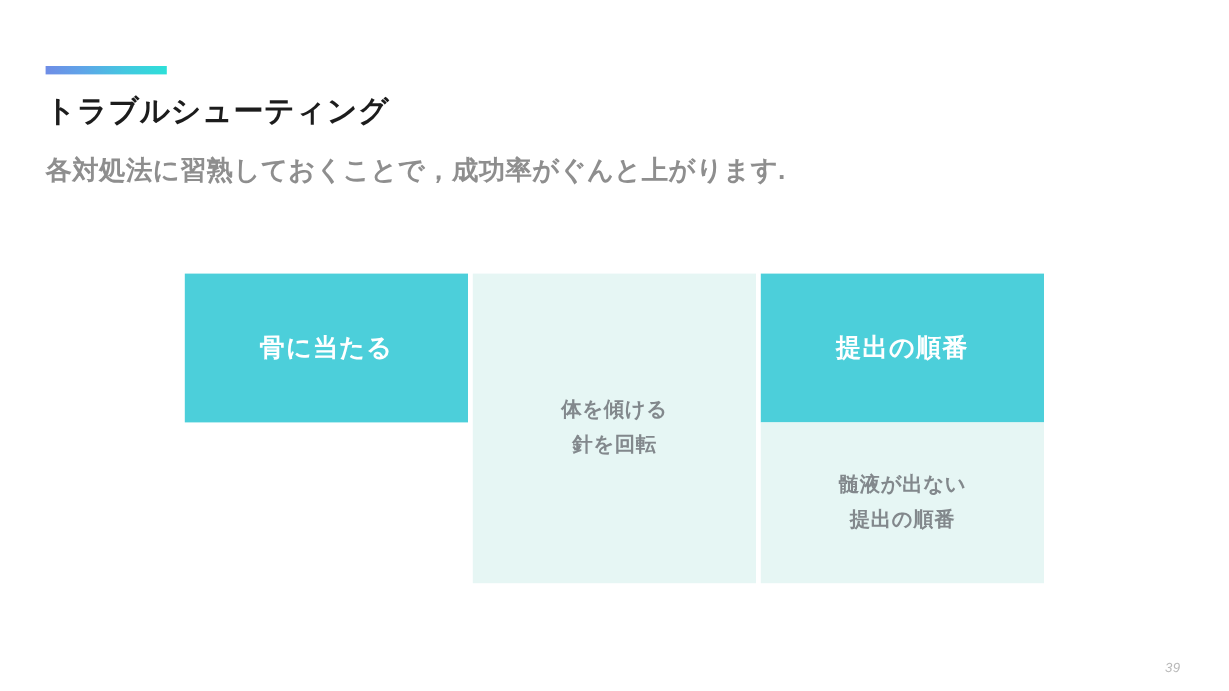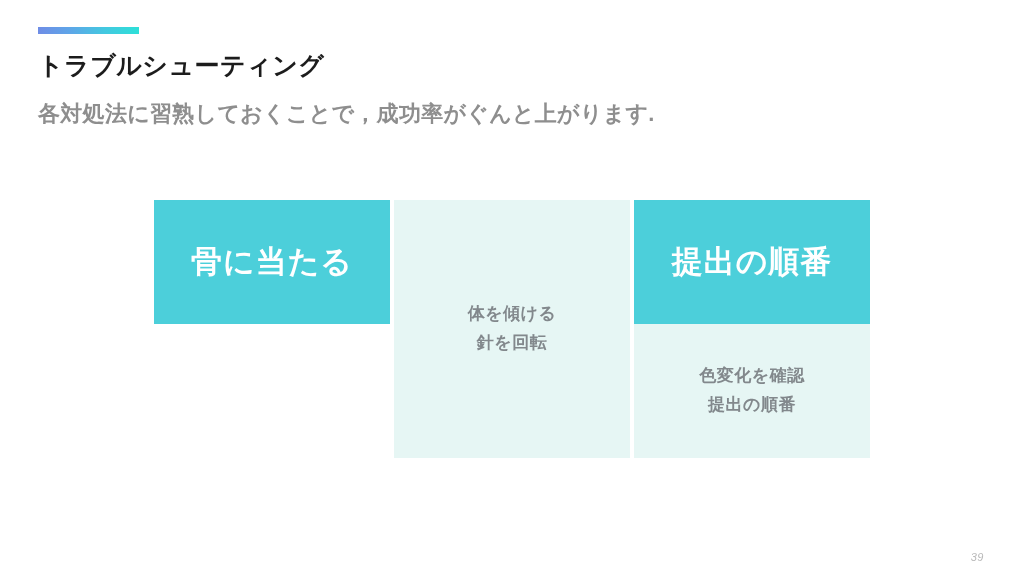--- a/index.html
+++ b/index.html
@@ -12,20 +12,21 @@
     background: #ffffff;
     font-family: "Liberation Sans", "DejaVu Sans", sans-serif;
     overflow: hidden;
     position: relative;
   }
 
   .slide {
     position: absolute;
     inset: 0;
     background: #ffffff;
+    margin-top: 28px;
   }
 
   
   .accent-bar {
     position: absolute;
     left: 38px;
     top: 27px;
     width: 101px;
     height: 7px;
     background: linear-gradient(90deg, #6f8de6 0%, #5fa4e8 30%, #43c8e0 66%, #2de0d8 100%);
@@ -75,21 +76,21 @@
 
   .card-head {
     height: 124px;
     background: #4ccfda;
     display: flex;
     align-items: center;
     justify-content: center;
   }
 
   .card-head-title {
-    font-size: 31px;
+    font-size: 21px;
     font-weight: bold;
     color: #ffffff;
     letter-spacing: 1px;
     text-align: center;
     white-space: nowrap;
   }
 
   .card-body {
     flex: 1 1 auto;
     background: #e6f6f4;
@@ -147,21 +148,21 @@
         <div class="card-line">体を傾ける</div>
         <div class="card-line">針を回転</div>
       </div>
     </div>
 
     <div class="card">
       <div class="card-head">
         <div class="card-head-title">提出の順番</div>
       </div>
       <div class="card-body">
-        <div class="card-line">色変化を確認</div>
+        <div class="card-line">髄液が出ない</div>
         <div class="card-line">提出の順番</div>
       </div>
     </div>
 
   </div>
 
   <div class="page-number">39</div>
 
 </div>
 

